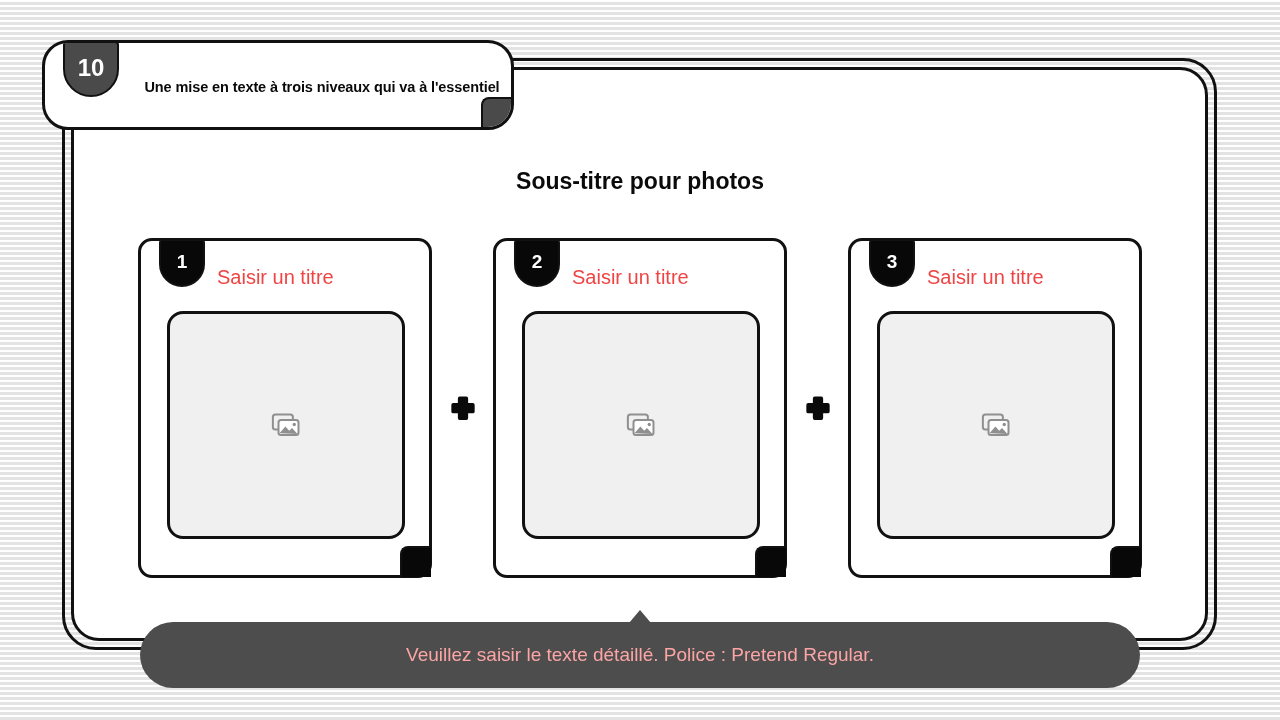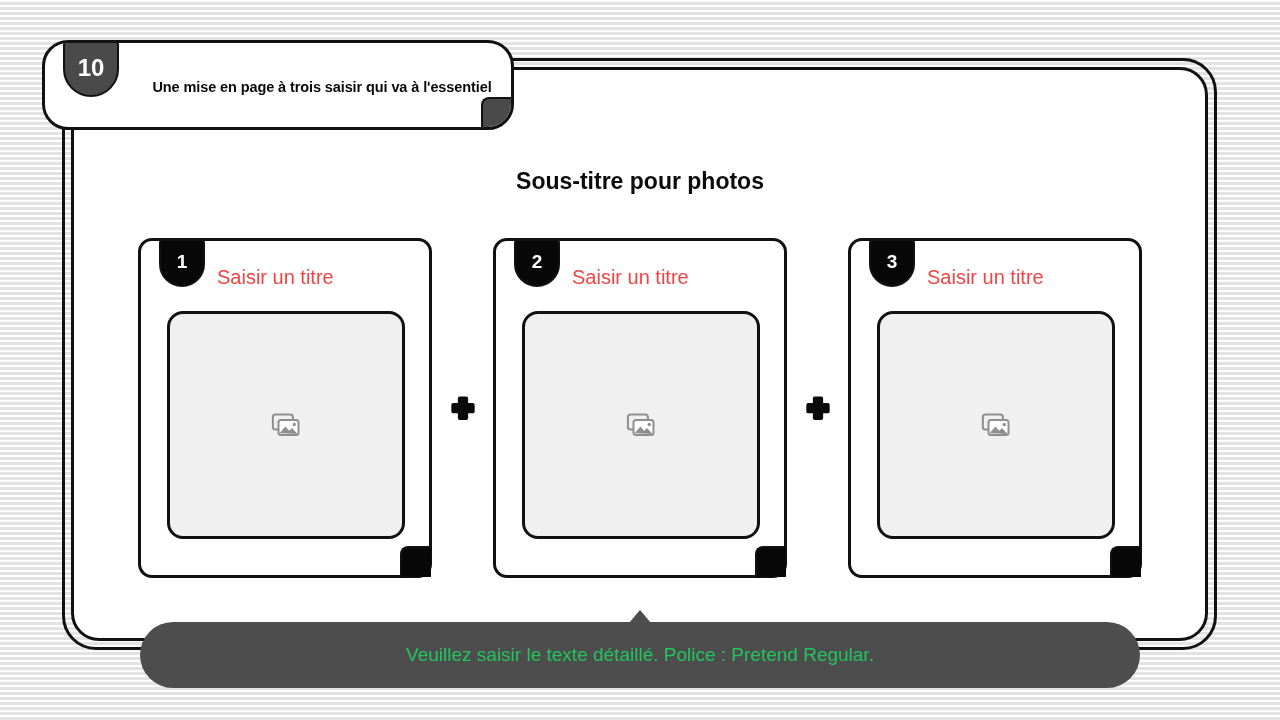--- a/index.html
+++ b/index.html
@@ -213,21 +213,21 @@
     width: 1000px;
     height: 66px;
     background: #4d4d4d;
     border-radius: 33px;
     display: flex;
     align-items: center;
     justify-content: center;
     z-index: 30;
   }
   .banner-text {
-    color: #22c55e;
+    color: #fca5a5;
     font-size: 19px;
     font-weight: 400;
   }
   .banner-pointer {
     position: absolute;
     left: 50%;
     top: -12px;
     margin-left: -11px;
     width: 0;
     height: 0;
@@ -239,21 +239,21 @@
 </head>
 <body>
 
 <div class="frame-outer"></div>
 <div class="frame-inner"></div>
 
 <div class="header-card">
   <div class="header-badge">
     <span>10</span>
   </div>
-  <div class="header-title">Une mise en page à trois saisir qui va à l'essentiel</div>
+  <div class="header-title">Une mise en texte à trois niveaux qui va à l'essentiel</div>
   <div class="header-fold"></div>
 </div>
 
 <div class="main-subtitle">Sous-titre pour photos</div>
 
 <div class="card-row">
 
   <div class="photo-card">
     <div class="card-badge">
       <span>1</span>

